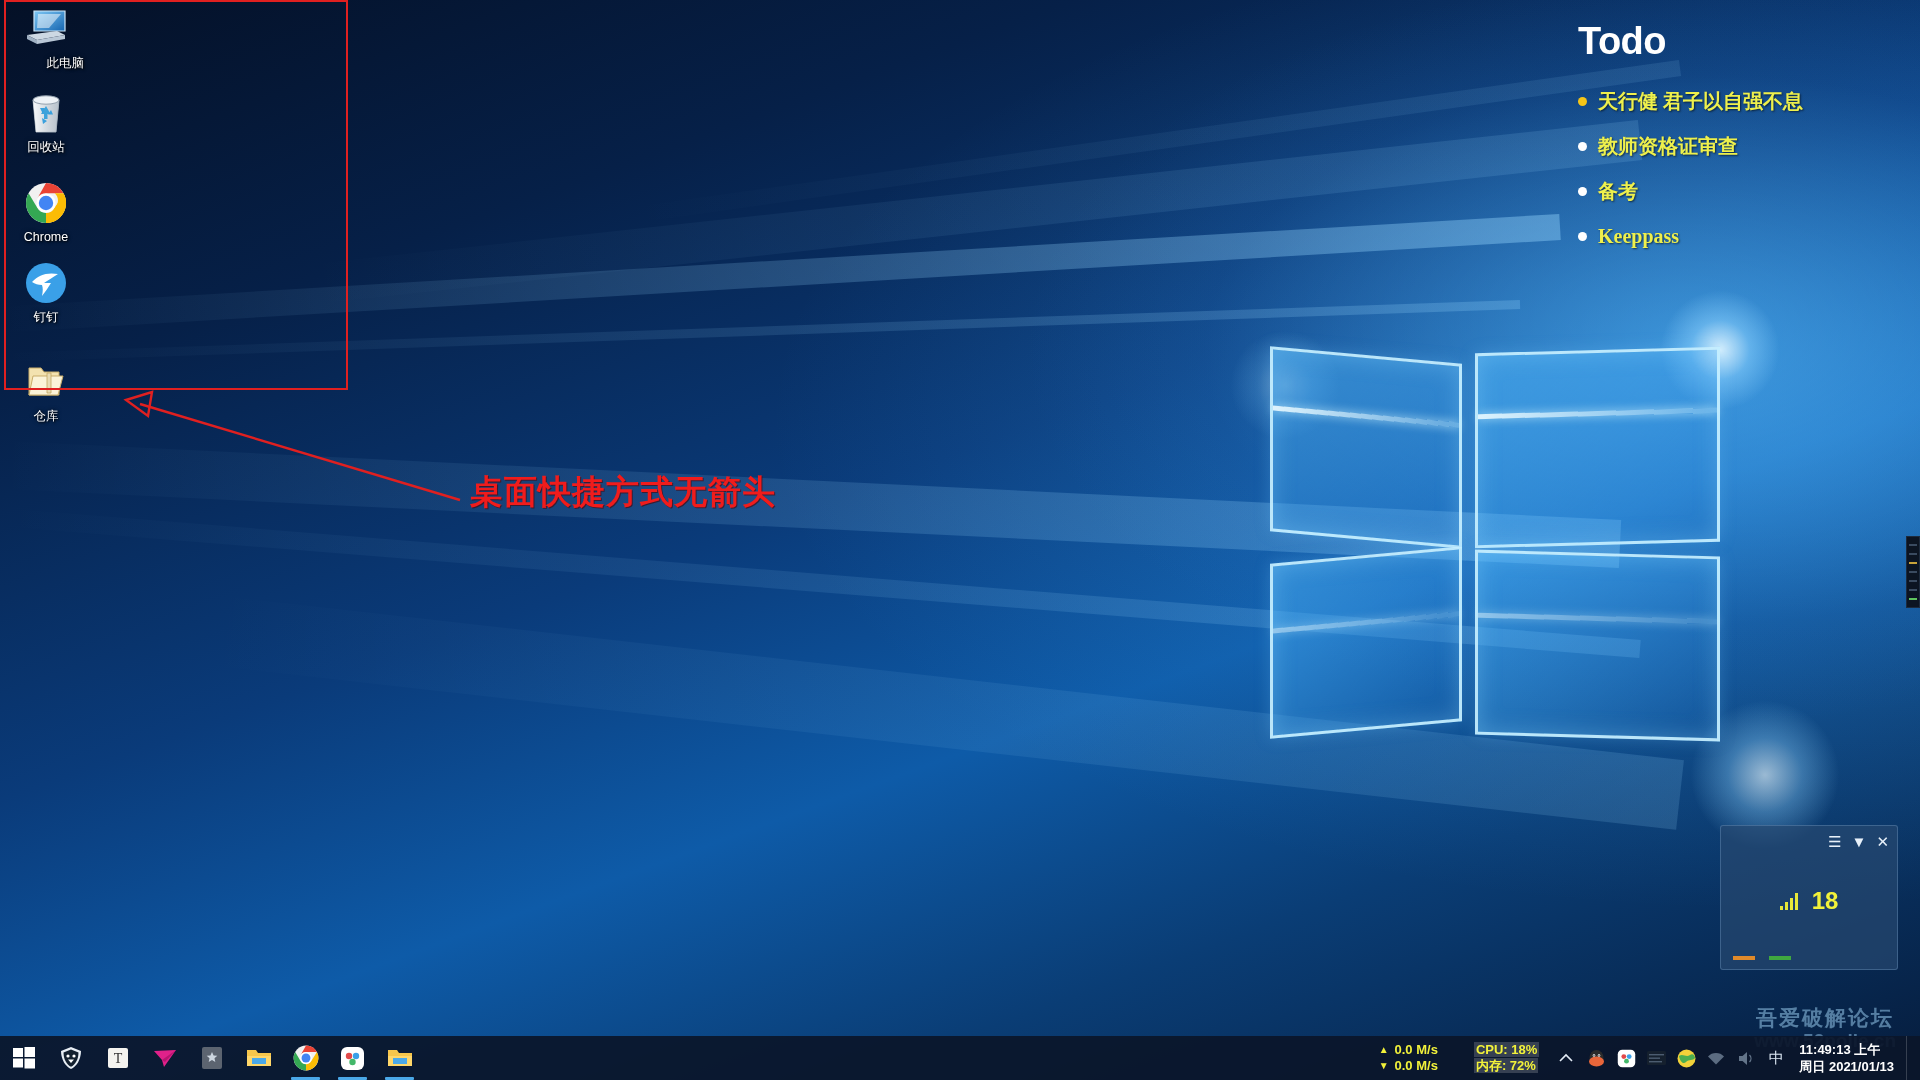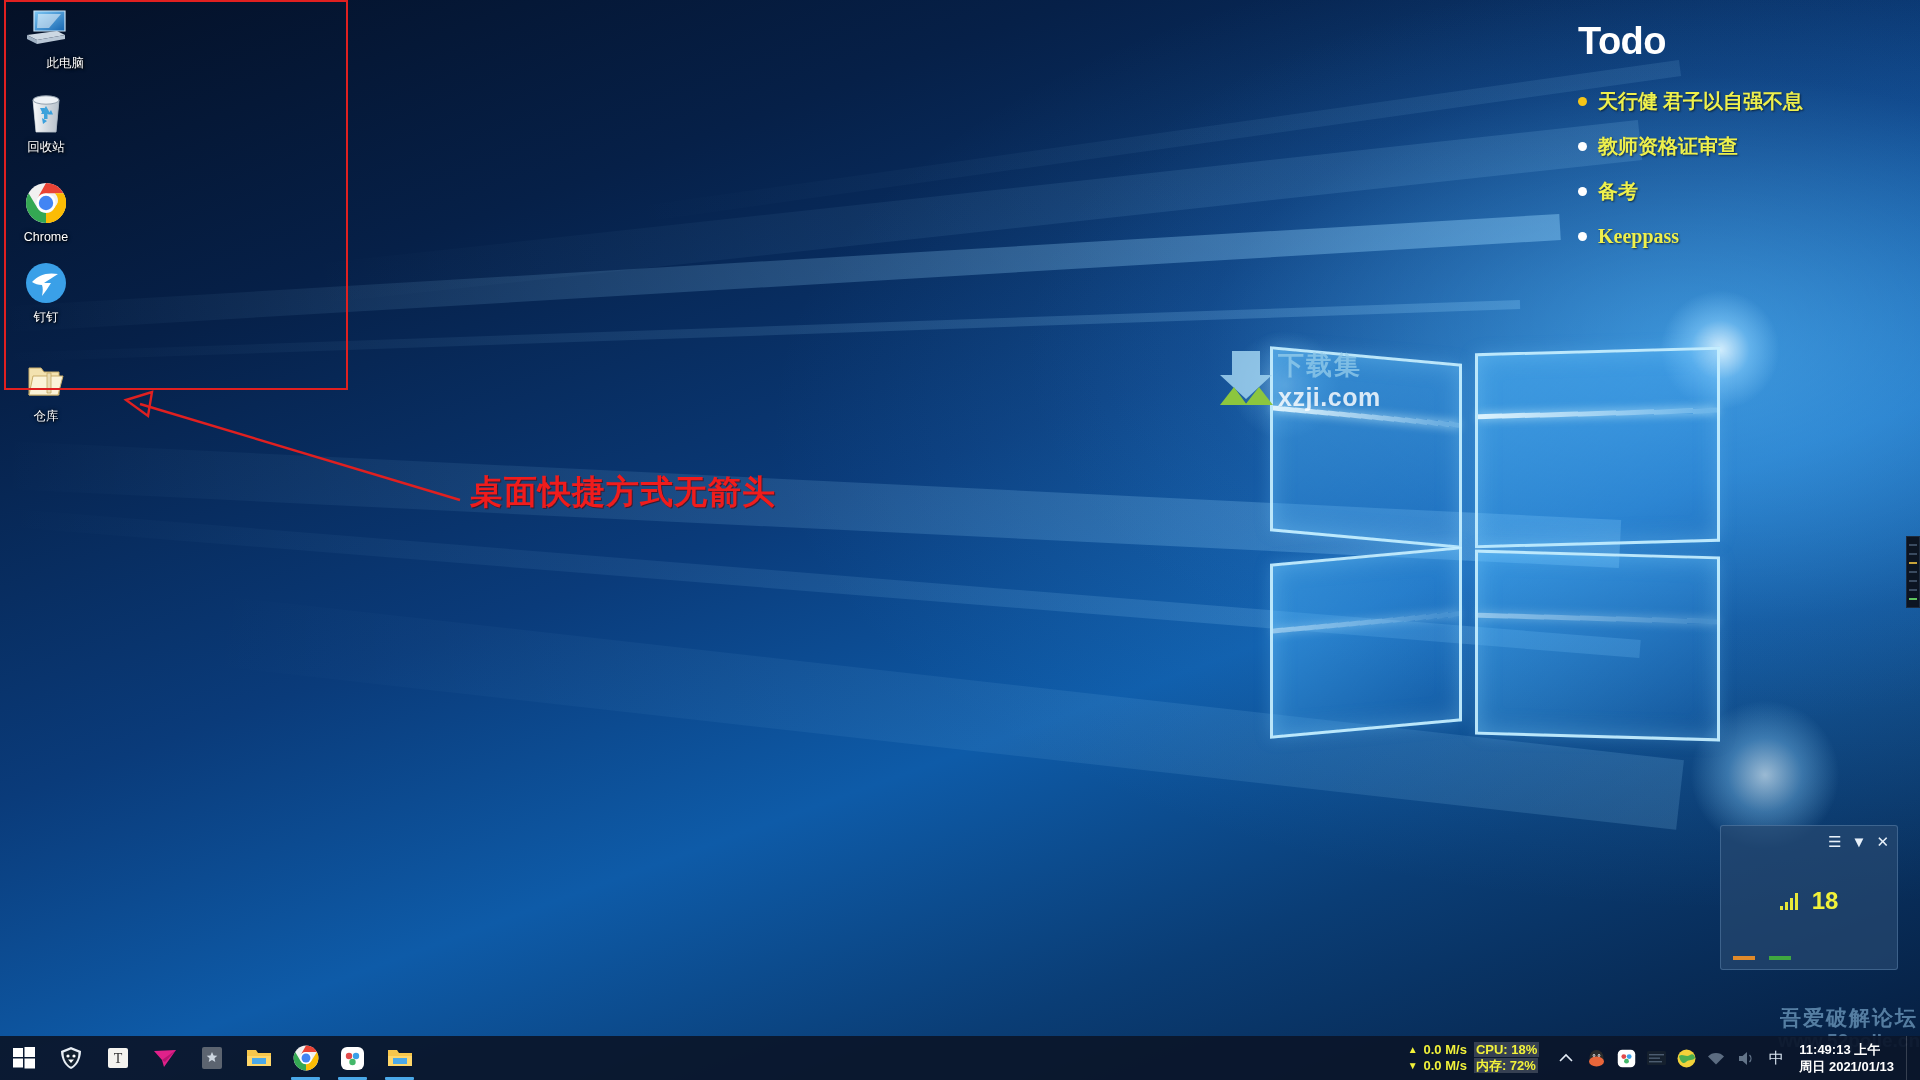--- a/index.html
+++ b/index.html
@@ -78,21 +78,21 @@
   #todo li .bullet {
     flex:0 0 auto; width:9px; height:9px; border-radius:50%;
     background:#ffffff; margin-top:10px;
   }
   #todo li.hl .bullet { background:#f5c518; }
   
   .wm { position:absolute; pointer-events:none; user-select:none; }
   #wm-center { left:1218px; top:348px; display:flex; align-items:center; gap:4px; }
   #wm-center .txt1 { color:rgba(150,205,235,0.75); font-size:26px; font-weight:bold; letter-spacing:2px; }
   #wm-center .txt2 { color:rgba(255,255,255,0.82); font-size:25px; font-weight:bold; letter-spacing:0.5px; }
-  #wm-br { right:0; bottom:28px; text-align:center; line-height:1.15; }
+  #wm-br { right:24px; bottom:28px; text-align:center; line-height:1.15; }
   #wm-br .l1 { color:rgba(150,200,235,0.55); font-size:21px; font-weight:bold; letter-spacing:2px; }
   #wm-br .l2 { color:rgba(150,200,235,0.5); font-size:19px; font-weight:bold; }
   
   #widget {
     position:absolute; right:22px; bottom:110px; width:178px; height:145px;
     background:rgba(38,72,112,0.70); border:1px solid rgba(140,180,220,0.30);
     border-radius:3px; padding:8px;
   }
   #widget .wbar { display:flex; justify-content:flex-end; gap:10px; align-items:center; }
   #widget .wbar .wb {
@@ -135,21 +135,21 @@
     margin-left:auto; display:flex; align-items:center; height:44px; padding-right:6px;
   }
   #netmon {
     display:flex; align-items:center; gap:6px; font-size:13px; font-weight:bold;
     line-height:16px; margin-right:12px; cursor:default;
   }
   #netmon .arrows { display:flex; flex-direction:column; color:#f2f23a; font-size:10px; line-height:16px; }
   #netmon .cols { display:flex; gap:7px; }
   #netmon .spd { color:#f2f23a; text-align:left; }
   #netmon .usg { color:#f2f23a; }
-  #netmon .usg .r { background:rgba(255,255,255,0.18); padding:0 2px; }
+  #netmon .usg .r { background:rgba(255,255,255,0.18); padding:0 2px;margin-left:29px; }
   .tray-ic {
     width:30px; height:44px; display:flex; align-items:center; justify-content:center;
     cursor:pointer; color:#dbe6f2;
   }
   #clock {
     color:#fff; font-size:13px; font-weight:bold; line-height:17px;
     text-align:left; padding:0 12px 0 8px; cursor:default; white-space:nowrap;
   }
   #showdesk { width:8px; height:44px; border-left:1px solid rgba(255,255,255,0.18); }
 </style>
@@ -178,31 +178,20 @@
       <div class="streak" style="top:58px;"></div>
     </div>
     <div class="pane" style="left:5px;top:230px;width:192px;height:175px;transform:skewY(-5.2deg);">
       <div class="streak" style="top:62px;opacity:.55;"></div>
     </div>
     <div class="pane" style="left:210px;top:228px;width:245px;height:185px;transform:skewY(1.6deg);">
       <div class="streak" style="top:60px;opacity:.55;"></div>
     </div>
   </div>
 
-  <div class="wm" id="wm-center">
-    <svg width="56" height="62" viewBox="0 0 56 62" aria-hidden="true">
-      <polygon points="14,2 42,2 42,26 54,26 28,50 2,26 14,26" fill="rgba(160,210,240,0.85)"></polygon>
-      <polygon points="2,56 16,38 29,56" fill="#8cc63f"></polygon>
-      <polygon points="27,56 41,38 55,56" fill="#8cc63f"></polygon>
-    </svg>
-    <div>
-      <div class="txt1">下载集</div>
-      <div class="txt2">xzji.com</div>
-    </div>
-  </div>
 
   <div class="dicon" style="left:8px;top:6px;text-align:right;">
     <div class="glyph">
       <svg width="42" height="40" viewBox="0 0 42 40" aria-hidden="true">
         <polygon points="9,2 40,2 40,22 9,22" fill="#1e7fd4"></polygon>
         <polygon points="9,2 40,2 40,22 9,22" fill="url(#g1)"></polygon>
         <defs>
             <linearGradient id="g1" x1="0" y1="0" x2="1" y2="1">
           <stop offset="0" stop-color="#7ec8f5"></stop>
               <stop offset="1" stop-color="#1565b0"></stop>

